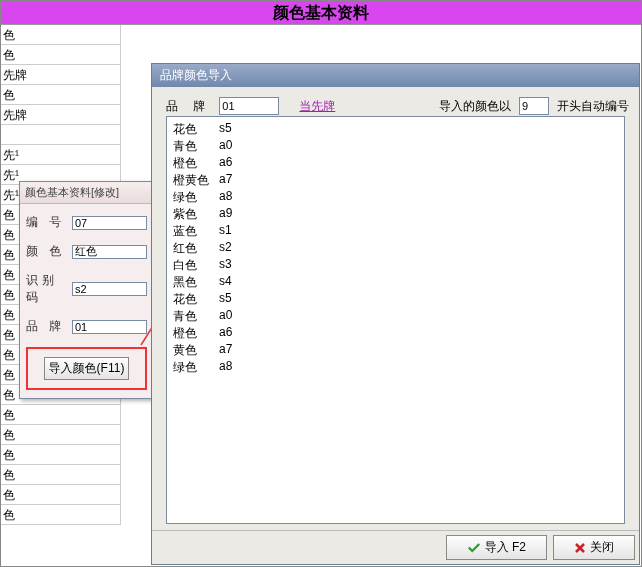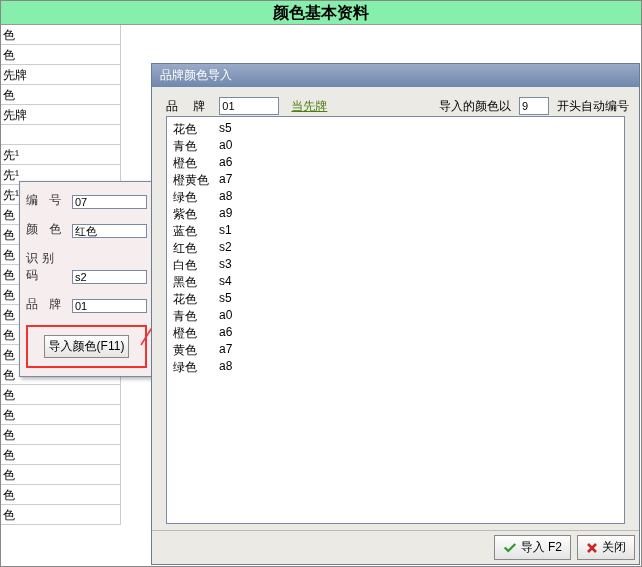--- a/index.html
+++ b/index.html
@@ -1,44 +1,44 @@
 <!DOCTYPE html>
 <html><head>
 <meta charset="utf-8">
 <style>
   * { box-sizing: border-box; font-family: "Microsoft YaHei", SimSun, Arial, sans-serif; font-size: 12px; }
   body { margin: 0; width: 642px; height: 567px; background: #fff; position: relative; overflow: hidden; border:1px solid #888;}
   
-  .main-title { position:absolute; left:0; right:0; top:0; height:24px; border-bottom:1px solid #999; text-align:center; font-size:16px; font-weight:bold; line-height:24px; background:#86efac;}
+  .main-title { position:absolute; left:0; right:0; top:0; height:24px; border-bottom:1px solid #999; text-align:center; font-size:16px; font-weight:bold; line-height:24px; background:#d946ef;}
   
   .left-col { position:absolute; left:0; top:24px; width:120px; bottom:0;}
   .brand-hdr { height:20px; background:#fdfcd7; border:1px solid #999; border-left:none; text-align:center; line-height:20px;}
   .brand-cell { height:20px; border:1px solid #ccc; border-left:none; border-top:none; padding-left:2px; line-height:20px; background:#fff;}
   
   .mod-dlg { position:absolute; left:18px; top:180px; width:135px; background:#f6eeee; border:1px solid #7a8aa0; box-shadow:2px 2px 4px rgba(0,0,0,.3);}
   .mod-title { background:linear-gradient(#f6eeee,#e9dcdc); font-size:11px; color:#444; padding:3px 5px; border-bottom:1px solid #bbb;}
   .mod-body { padding:10px 6px 8px 6px;}
-  .mod-row { display:flex; align-items:flex-end; margin-bottom:12px;}
+  .mod-row { display:flex; align-items:center; margin-bottom:12px;}
   .mod-row label { width:46px; letter-spacing:4px; color:#333; font-size:12px;}
   .mod-row input { flex:1; width:50px; height:14px; border:1px solid #7a8aa0; background:#fff; padding:0 2px; font-size:11px;}
   .red-box { border:2px solid #e33; padding:8px 4px; margin-top:4px; text-align:center;}
   .imp-btn { border:1px solid #888; background:linear-gradient(#fefefe,#e4e4e4); padding:2px 4px; font-size:12px; cursor:pointer;}
   
   .imp-dlg { position:absolute; left:150px; top:62px; right:1px; bottom:1px; background:#eceae5; border:1px solid #6b7d94;}
   .imp-title { background:linear-gradient(#9aaac8,#7088ad); color:#fff; font-size:12px; font-weight:normal; padding:3px 8px;}
   .imp-top { padding:10px 10px 6px 14px; display:flex; align-items:center; gap:8px;}
   .imp-top .lbl { letter-spacing:6px;}
   .imp-top input { height:18px; border:1px solid #7a8aa0; background:#fff; padding:0 2px; font-size:11px;}
-  .link { color:#4d7c0f; text-decoration:underline; cursor:pointer; margin-left:4px;}
+  .link { color:#a21caf; text-decoration:underline; cursor:pointer; margin-left:12px;}
   .imp-list { position:absolute; left:14px; right:14px; top:52px; bottom:40px; background:#fff; border:1px solid #7a8aa0; padding:4px 6px; overflow:hidden; font-size:11px;}
   .imp-list div { display:flex; }
   .imp-list .c1 { width:46px;}
   .imp-list .c2 { width:30px;}
   .imp-footer { position:absolute; left:0; right:0; bottom:0; height:34px; border-top:1px solid #bbb; display:flex; justify-content:flex-end; align-items:center; gap:6px; padding-right:4px; background:#eceae5;}
-  .fbtn { display:flex; align-items:center; gap:4px; border:1px solid #888; background:linear-gradient(#fefefe,#e4e4e4); padding:3px 8px; cursor:pointer; font-size:12px;}
+  .fbtn { display:flex; align-items:center; gap:4px; border:1px solid #888; background:linear-gradient(#fefefe,#e4e4e4); padding:3px 20px; cursor:pointer; font-size:12px;}
   .chk { width:14px; height:11px;}
   .chk path { stroke:#2a9a2a; stroke-width:2.5; fill:none;}
   .xmk { width:12px; height:12px;}
   .xmk path { stroke:#c22; stroke-width:2.5; fill:none;}
   
   .arrow { position:absolute; left:134px; top:300px; pointer-events:none;}
 </style>
 </head>
 <body>
 
@@ -68,20 +68,21 @@
       <div class="brand-cell">色</div>
       <div class="brand-cell">色</div>
       <div class="brand-cell">色</div>
       <div class="brand-cell">色</div>
       <div class="brand-cell">色</div>
       <div class="brand-cell">色</div>
     </div>
 </div>
 
 <div class="mod-dlg">
+  <div class="mod-title">颜色基本资料[修改]</div>
   <div class="mod-body">
     <div class="mod-row">
       <label>编 号</label>
       <input value="07" style="">
     </div>
     <div class="mod-row">
       <label>颜 色</label>
       <input value="红色" style="">
     </div>
     <div class="mod-row">

